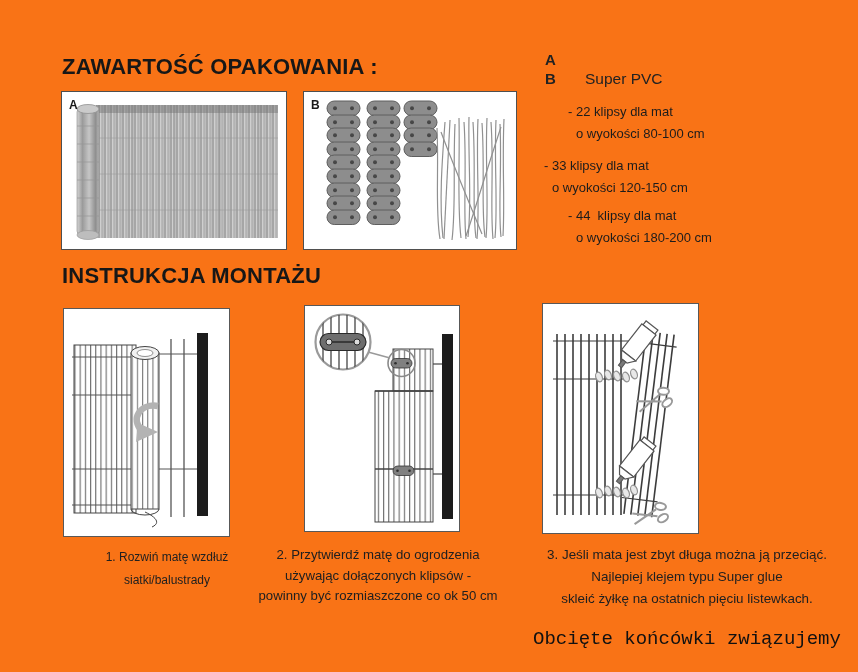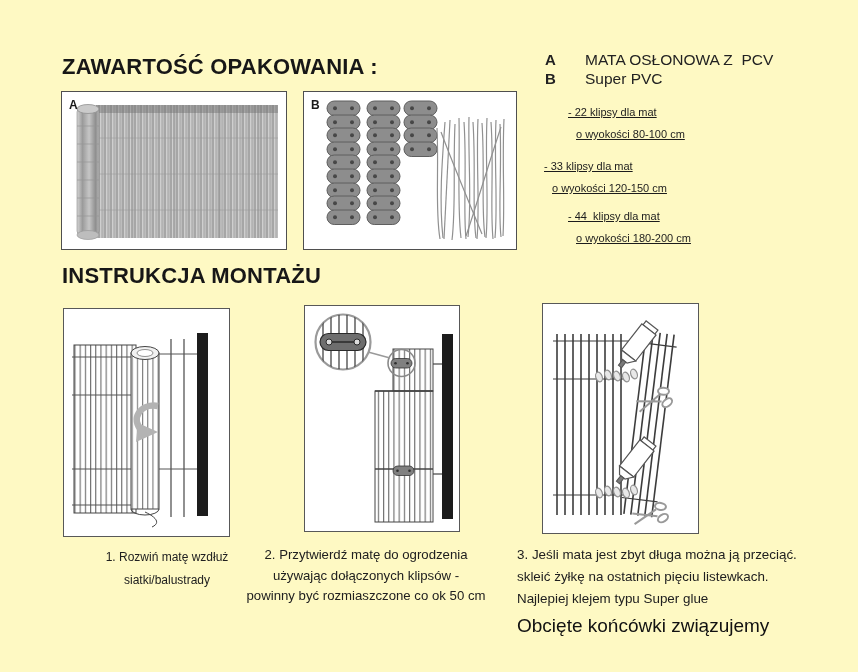--- a/index.html
+++ b/index.html
@@ -1,31 +1,31 @@
 <!DOCTYPE html>
 <html><head>
 <meta charset="utf-8">
 <style>
   html,body{margin:0;padding:0;background:#ffffff;}
-  .page{position:relative;width:858px;height:672px;background:#fef9c3;overflow:hidden;
+  .page{position:relative;width:858px;height:672px;background:#f97316;overflow:hidden;
         font-family:"Liberation Sans","DejaVu Sans",sans-serif;color:#1f1f1f;}
   .abs{position:absolute;}
   .t{white-space:pre;}
   .h1{font-size:22px;font-weight:bold;letter-spacing:.2px;color:#171717;}
   .imgbox{border:1px solid #4f4f4f;background:#fff;}
   .stepbox{border:1px solid #585858;background:#fff;}
   .legend-row{display:flex;}
   .legend-key{font-weight:bold;font-size:15px;width:40px;color:#222;}
   .legend-text{font-size:15.5px;color:#222;}
-  .bullet{font-size:11px;line-height:22px;color:#1c1c1c;text-decoration:underline;}
+  .bullet{font-size:13px;line-height:22px;color:#1c1c1c;}
   .bullet .l2{margin-left:8px;}
   .cap1{font-size:12px;line-height:23px;text-align:center;color:#202020;}
   .cap2{font-size:13.2px;line-height:20.5px;text-align:center;color:#202020;}
-  .cap3{font-size:13.4px;line-height:22px;text-align:left;color:#202020;}
-  .cap3 .serif{font-family:Liberation Sans, sans-serif;font-size:19px;margin-top:5px;color:#111;}
+  .cap3{font-size:13.4px;line-height:22px;text-align:center;color:#202020;}
+  .cap3 .serif{font-family:Liberation Mono, monospace;font-size:19px;margin-top:18px;color:#111;}
   svg{display:block;}
 </style>
 </head>
 <body>
 
 <div class="page">
 
   <div class="abs h1 t" style="left:62px;top:54px;">ZAWARTOŚĆ OPAKOWANIA :</div>
 
   <div class="abs imgbox" style="left:61px;top:91px;width:224px;height:157px;">
@@ -124,21 +124,20 @@
         <path d="M137,40 C152,80 165,110 178,142"></path>
           <path d="M197,35 C182,80 172,115 162,144"></path>
         <path d="M133,36 C135,80 131,118 136,147"></path>
       </g>
       <text x="7" y="17" font-size="12" font-weight="bold" fill="#1a1a1a">B</text>
     </svg>
   </div>
 
   <div class="abs legend-row" style="left:545px;top:51px;">
     <span class="legend-key t">A</span>
-    <span class="legend-text t">MATA OSŁONOWA Z  PCV</span>
   </div>
   <div class="abs legend-row" style="left:545px;top:70px;">
     <span class="legend-key t">B</span>
     <span class="legend-text t">Super PVC</span>
   </div>
 
   <div class="abs bullet" style="left:568px;top:101px;">
     <div class="t">- 22 klipsy dla mat</div>
     <div class="l2 t">o wyokości 80-100 cm</div>
   </div>
@@ -296,26 +295,26 @@
       <use href="#scissors" transform="translate(110,97) rotate(-18)"></use>
       <use href="#scissors" transform="translate(106,211) rotate(-12)"></use>
     </svg>
   </div>
 
   <div class="abs cap1" style="left:67px;top:546px;width:200px;">
     <div class="t">1. Rozwiń matę wzdłuż</div>
     <div class="t">siatki/balustrady</div>
   </div>
 
-  <div class="abs cap2" style="left:236px;top:545px;width:260px;">
+  <div class="abs cap2" style="left:248px;top:545px;width:260px;">
     <div class="t">2. Przytwierdź matę do ogrodzenia</div>
     <div class="t">używając dołączonych klipsów -</div>
     <div class="t">powinny być rozmiaszczone co ok 50 cm</div>
   </div>
 
   <div class="abs cap3" style="left:517px;top:544px;width:340px;">
     <div class="t">3. Jeśli mata jest zbyt długa można ją przeciąć.</div>
+    <div class="t">Najlepiej klejem typu Super glue</div>
     <div class="t">skleić żyłkę na ostatnich pięciu listewkach.</div>
-    <div class="t">Najlepiej klejem typu Super glue</div>
     <div class="serif t">Obcięte końcówki związujemy</div>
   </div>
 
 </div>
 
 </body></html>

